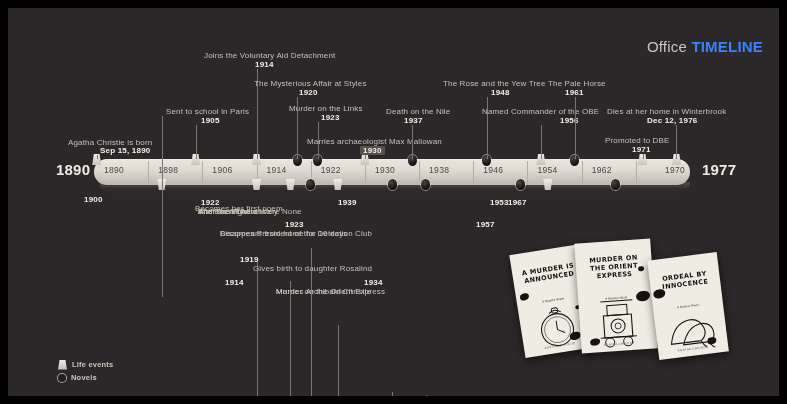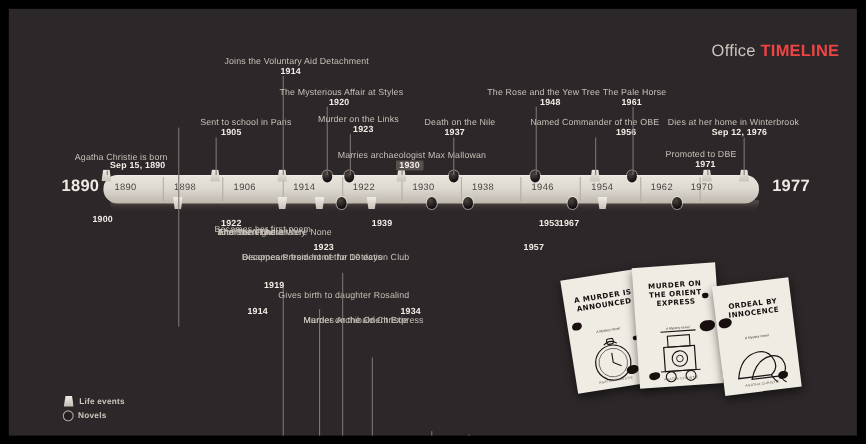--- a/index.html
+++ b/index.html
@@ -6,21 +6,21 @@
   body{width:787px;height:404px;overflow:hidden;
        font-family:"Liberation Sans","DejaVu Sans",sans-serif;}
 
   #canvas{position:absolute;left:8px;top:8px;width:771px;height:388px;
           background:#2c2728;overflow:hidden;}
 
   
   #brand{position:absolute;right:16px;top:30px;font-size:15px;color:#cfcac4;
          letter-spacing:.2px;white-space:nowrap;}
   #brand .light{font-weight:300;color:#c9c4bd;}
-  #brand .bold{font-weight:bold;color:#ef4444;}
+  #brand .bold{font-weight:bold;color:#3b82f6;}
 
   
   #bar{position:absolute;left:86px;top:151px;width:596px;height:26px;
        border-radius:13px;
        background:linear-gradient(to bottom,#e9e6df 0%,#dedad2 45%,#cdc8bf 75%,#bcb6ac 100%);
        box-shadow:0 1px 0 rgba(255,255,255,.25) inset;}
   #barshadow{position:absolute;left:92px;top:174px;width:590px;height:11px;
        border-radius:0 0 9px 9px;
        background:linear-gradient(to bottom,#544d4c,#332d2e 60%,#2c2728);}
   .tickdiv{position:absolute;top:153px;width:1px;height:22px;background:#b3ada3;}
@@ -103,21 +103,21 @@
       <div class="barlabel" style="left: 366.909px;">1930</div>
       <div class="tickdiv" style="left: 411.091px;"></div>
       <div class="barlabel" style="left: 421.091px;">1938</div>
       <div class="tickdiv" style="left: 465.273px;"></div>
       <div class="barlabel" style="left: 475.273px;">1946</div>
       <div class="tickdiv" style="left: 519.455px;"></div>
       <div class="barlabel" style="left: 529.455px;">1954</div>
       <div class="tickdiv" style="left: 573.636px;"></div>
       <div class="barlabel" style="left: 583.636px;">1962</div>
       <div class="tickdiv" style="left: 627.818px;"></div>
-      <div class="barlabel" style="left: 620px; text-align: center;">1970</div>
+      <div class="barlabel" style="left: 657px; text-align: center;">1970</div>
     </div>
   <div id="markerlayer">
       <div class="mk mk-life" style="left: 84.2091px; top: 146px;"></div>
       <div class="mk mk-life" style="left: 183.091px; top: 146px;"></div>
       <div class="mk mk-life" style="left: 244.045px; top: 146px;"></div>
       <div class="mk mk-novel" style="left: 284.682px; top: 147px;"></div>
       <div class="mk mk-novel" style="left: 305px; top: 147px;"></div>
       <div class="mk mk-life" style="left: 352.409px; top: 146px;"></div>
       <div class="mk mk-novel" style="left: 399.818px; top: 147px;"></div>
       <div class="mk mk-novel" style="left: 474.318px; top: 147px;"></div>
@@ -133,21 +133,21 @@
       <div class="mk mk-novel" style="left: 379.5px; top: 171px;"></div>
       <div class="mk mk-novel" style="left: 413.364px; top: 171px;"></div>
       <div class="mk mk-novel" style="left: 508.182px; top: 171px;"></div>
       <div class="mk mk-life down" style="left: 535.273px; top: 171px;"></div>
       <div class="mk mk-novel" style="left: 603px; top: 171px;"></div>
     </div>
   <div id="abovelayer">
       <div class="cap" style="left: 60px; top: 130px;">Agatha Christie is born</div>
       <div class="dt" style="left: 92px; top: 138px;">Sep 15, 1890</div>
       <div class="lead" style="left: 88.7091px; top: 147px; height: 4px;"></div>
-      <div class="cap" style="left: 174px; top: 99px;">Sent to school in Paris</div>
+      <div class="cap" style="left: 158px; top: 99px;">Sent to school in Paris</div>
       <div class="dt" style="left: 193px; top: 108px;">1905</div>
       <div class="lead" style="left: 187.591px; top: 117px; height: 34px;"></div>
       <div class="cap" style="left: 196px; top: 43px;">Joins the Voluntary Aid Detachment</div>
       <div class="dt" style="left: 247px; top: 52px;">1914</div>
       <div class="lead" style="left: 248.545px; top: 61px; height: 90px;"></div>
       <div class="cap" style="left: 246px; top: 71px;">The Mysterious Affair at Styles</div>
       <div class="dt" style="left: 291px; top: 80px;">1920</div>
       <div class="lead" style="left: 289.182px; top: 89px; height: 62px;"></div>
       <div class="cap" style="left: 281px; top: 96px;">Murder on the Links</div>
       <div class="dt" style="left: 313px; top: 105px;">1923</div>
@@ -164,21 +164,21 @@
       <div class="cap" style="left: 474px; top: 99px;">Named Commander of the OBE</div>
       <div class="dt" style="left: 524px; top: 108px; margin-left: 28px;">1956</div>
       <div class="lead" style="left: 533px; top: 117px; height: 34px;"></div>
       <div class="cap" style="left: 540px; top: 71px;">The Pale Horse</div>
       <div class="dt" style="left: 557px; top: 80px;">1961</div>
       <div class="lead" style="left: 566.864px; top: 89px; height: 62px;"></div>
       <div class="cap" style="left: 597px; top: 128px;">Promoted to DBE</div>
       <div class="dt" style="left: 624px; top: 137px;">1971</div>
       <div class="lead" style="left: 634.591px; top: 146px; height: 5px;"></div>
       <div class="cap" style="left: 599px; top: 99px;">Dies at her home in Winterbrook</div>
-      <div class="dt" style="left: 639px; top: 108px;">Sep 12, 1976</div>
+      <div class="dt" style="left: 639px; top: 108px;">Dec 12, 1976</div>
       <div class="lead" style="left: 668.455px; top: 117px; height: 34px;"></div>
     </div>
   <div id="belowlayer">
       <div class="cap" style="left: 187px; top: 196px;">Becomes her first poem</div>
       <div class="dt" style="left: 76px; top: 187px;">1900</div>
       <div class="lead" style="left: 153.727px; top: 108px; height: 181px;"></div>
       <div class="cap" style="left: 268px; top: 279px;">Marries Archibald Christie</div>
       <div class="dt" style="left: 217px; top: 270px;">1914</div>
       <div class="lead" style="left: 248.545px; top: 252px; height: 181px;"></div>
       <div class="cap" style="left: 245px; top: 256px;">Gives birth to daughter Rosalind</div>

